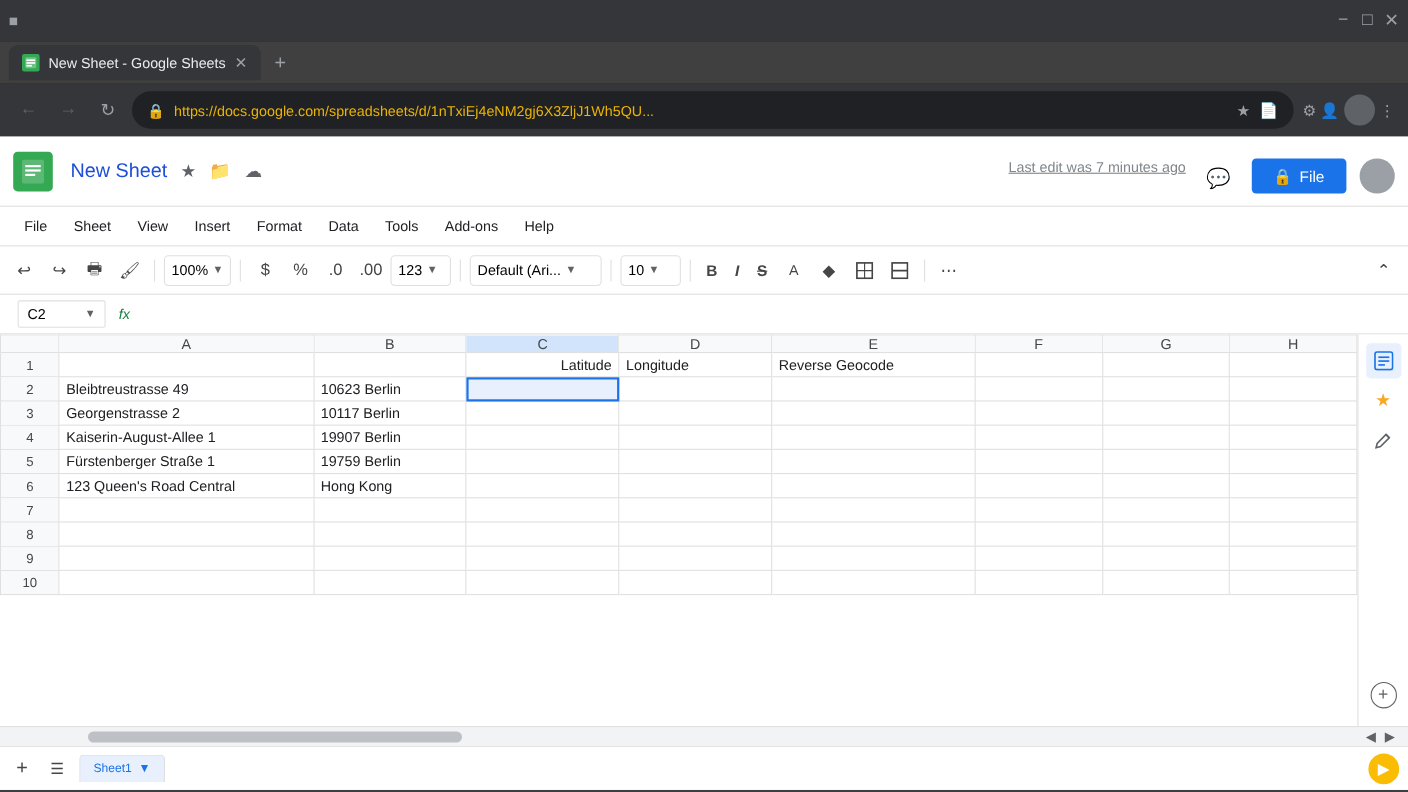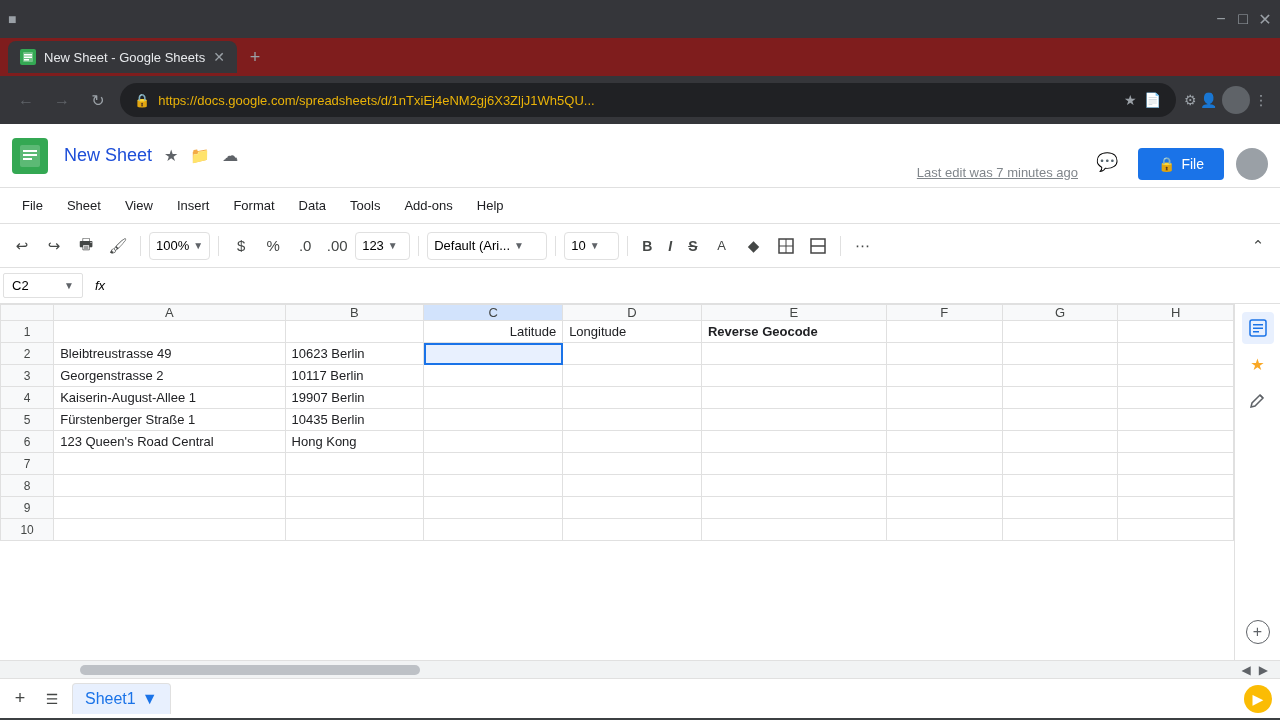--- a/index.html
+++ b/index.html
@@ -7,21 +7,21 @@
 
     
     .browser-chrome { background: #202124; width: 1280px; }
 
     
     .title-bar { display: flex; align-items: center; height: 38px; background: #35363a; padding: 0 8px; gap: 8px; }
     .window-controls { display: flex; gap: 8px; margin-left: auto; }
     .win-btn { width: 14px; height: 14px; background: none; border: none; color: #9aa0a6; font-size: 16px; cursor: pointer; display: flex; align-items: center; justify-content: center; }
 
     
-    .tab-bar { display: flex; align-items: center; height: 38px; background: #7f1d1d; padding: 0 8px; gap: 4px; }
+    .tab-bar { display: flex; align-items: center; height: 38px; background: #404040; padding: 0 8px; gap: 4px; }
     .browser-tab { display: flex; align-items: center; background: #35363a; border-radius: 8px 8px 0 0; padding: 0 12px; height: 32px; gap: 8px; min-width: 200px; color: #e8eaed; font-size: 13px; }
     .tab-favicon { width: 16px; height: 16px; background: #34a853; border-radius: 2px; display: flex; align-items: center; justify-content: center; color: white; font-size: 10px; font-weight: bold; }
     .tab-title { flex: 1; font-size: 13px; }
     .tab-close { cursor: pointer; color: #9aa0a6; font-size: 14px; }
     .new-tab-btn { width: 28px; height: 28px; border-radius: 50%; display: flex; align-items: center; justify-content: center; color: #9aa0a6; font-size: 18px; cursor: pointer; }
 
     
     .address-bar { display: flex; align-items: center; height: 48px; background: #35363a; padding: 0 12px; gap: 8px; }
     .nav-btn { width: 28px; height: 28px; display: flex; align-items: center; justify-content: center; color: #9aa0a6; cursor: pointer; border-radius: 50%; font-size: 16px; }
     .nav-btn.disabled { color: #5f6368; cursor: default; }
@@ -33,21 +33,21 @@
     .avatar { width: 28px; height: 28px; border-radius: 50%; background: #5f6368; display: flex; align-items: center; justify-content: center; color: white; font-size: 12px; }
 
     
     .sheets-app { background: white; width: 1280px; height: 594px; display: flex; flex-direction: column; }
 
     
     .app-header { display: flex; align-items: center; padding: 8px 12px; gap: 12px; height: 64px; border-bottom: 1px solid #e0e0e0; }
     .sheets-logo { width: 36px; height: 36px; background: #34a853; border-radius: 4px; display: flex; align-items: center; justify-content: center; color: white; font-size: 18px; font-weight: bold; margin-right: 4px; }
     .doc-title { font-size: 18px; color: #1d4ed8; font-weight: 400; }
     .header-actions { display: flex; gap: 8px; align-items: center; color: #5f6368; font-size: 18px; }
-    .header-right { margin-left: auto; display: flex; align-items: flex-end; gap: 12px; margin-top: 12px; }
+    .header-right { margin-left: auto; display: flex; align-items: flex-start; gap: 12px; margin-top: 12px; }
     .last-edit { color: #80868b; font-size: 13px; text-decoration: underline; cursor: pointer; }
     .comment-btn { width: 36px; height: 36px; display: flex; align-items: center; justify-content: center; color: #5f6368; cursor: pointer; border-radius: 50%; font-size: 18px; }
     .share-btn { background: #1a73e8; color: white; border: none; border-radius: 4px; padding: 8px 20px; font-size: 14px; cursor: pointer; display: flex; align-items: center; gap: 6px; font-weight: 500; }
     .share-icon { font-size: 14px; }
     .user-avatar { width: 32px; height: 32px; border-radius: 50%; background: #9aa0a6; cursor: pointer; }
 
     
     .menu-bar { display: flex; align-items: center; padding: 0 12px; height: 36px; gap: 4px; border-bottom: 1px solid #e0e0e0; }
     .menu-item { padding: 4px 10px; color: #202124; font-size: 13px; cursor: pointer; border-radius: 4px; }
 
@@ -57,40 +57,40 @@
     .toolbar-separator { width: 1px; height: 20px; background: #e0e0e0; margin: 0 4px; }
     .zoom-select { display: flex; align-items: center; border: 1px solid #e0e0e0; border-radius: 4px; padding: 2px 6px; font-size: 13px; cursor: pointer; gap: 4px; height: 28px; }
     .font-select { display: flex; align-items: center; border: 1px solid #e0e0e0; border-radius: 4px; padding: 2px 6px; font-size: 13px; cursor: pointer; gap: 4px; height: 28px; min-width: 120px; }
     .font-size-select { display: flex; align-items: center; border: 1px solid #e0e0e0; border-radius: 4px; padding: 2px 6px; font-size: 13px; cursor: pointer; gap: 4px; height: 28px; min-width: 55px; }
     .chevron { font-size: 10px; color: #5f6368; }
     .toolbar-text-btn { padding: 2px 6px; height: 28px; display: flex; align-items: center; font-size: 14px; cursor: pointer; border-radius: 4px; color: #444746; font-weight: bold; }
     .toolbar-text-btn.italic { font-style: italic; }
     .toolbar-text-btn.strikethrough { text-decoration: line-through; }
 
     
-    .formula-bar { display: flex; align-items: center; height: 36px; border-bottom: 1px solid #e0e0e0; padding: 0 3px; gap: 8px; }
+    .formula-bar { display: flex; align-items: center; height: 36px; border-bottom: 1px solid #e0e0e0; padding: 0 16px; gap: 8px; }
     .cell-ref { width: 80px; border: 1px solid #e0e0e0; border-radius: 2px; padding: 4px 8px; font-size: 13px; display: flex; align-items: center; justify-content: space-between; cursor: pointer; }
-    .formula-icon { color: #000000; font-size: 13px; font-style: italic; padding: 0 4px; }
+    .formula-icon { color: #15803d; font-size: 13px; font-style: italic; padding: 0 4px; }
     .formula-input { flex: 1; font-size: 13px; color: #202124; padding: 2px 4px; }
     .sheet-grid { flex: 1; overflow: auto; position: relative; }
 
     table.grid { border-collapse: collapse; width: 100%; }
     table.grid th, table.grid td { border: 1px solid #e0e0e0; font-size: 13px; }
     table.grid th { background: #f8f9fa; text-align: center; color: #444746; font-weight: 400; position: sticky; top: 0; z-index: 2; }
     table.grid th.row-header { position: sticky; left: 0; z-index: 3; width: 46px; min-width: 46px; }
     table.grid td.row-num { background: #f8f9fa; text-align: center; color: #444746; position: sticky; left: 0; z-index: 1; width: 46px; min-width: 46px; }
     table.grid td { padding: 2px 6px; color: #202124; height: 22px; min-width: 80px; }
 
     .selected-cell { background: #e8f0fe !important; outline: 2px solid #1a73e8; outline-offset: -2px; }
 
     
     .bottom-bar { display: flex; align-items: center; height: 40px; background: white; border-top: 1px solid #e0e0e0; padding: 0 8px; gap: 8px; }
     .add-sheet-btn { width: 24px; height: 24px; display: flex; align-items: center; justify-content: center; cursor: pointer; color: #444746; font-size: 18px; border-radius: 50%; }
     .sheet-list-btn { width: 24px; height: 24px; display: flex; align-items: center; justify-content: center; cursor: pointer; color: #444746; font-size: 14px; border-radius: 50%; }
-    .sheet-tab { display: flex; align-items: center; gap: 6px; padding: 6px 12px; border-radius: 4px 4px 0 0; border: 1px solid #e0e0e0; border-bottom: none; background: white; color: #202124; font-size: 16px; cursor: pointer; }
+    .sheet-tab { display: flex; align-items: center; gap: 6px; padding: 6px 12px; border-radius: 4px 4px 0 0; border: 1px solid #e0e0e0; border-bottom: none; background: white; color: #202124; font-size: 11px; cursor: pointer; }
     .sheet-tab.active { background: #e8f0fe; color: #1a73e8; font-weight: 500; }
     .panel-icon { width: 32px; height: 32px; display: flex; align-items: center; justify-content: center; border-radius: 4px; cursor: pointer; color: #5f6368; font-size: 16px; }
     .panel-icon.active { background: #e8f0fe; color: #1a73e8; }
     .panel-add { width: 24px; height: 24px; border-radius: 50%; border: 1px solid #5f6368; display: flex; align-items: center; justify-content: center; color: #5f6368; cursor: pointer; font-size: 16px; margin-top: auto; }
 
     
     .scroll-area { height: 18px; background: #f1f3f4; border-top: 1px solid #e0e0e0; display: flex; align-items: center; padding: 0 4px; position: relative; }
     .scroll-thumb { width: 340px; height: 10px; background: #bdc1c6; border-radius: 5px; position: absolute; left: 80px; }
   </style>
 </head>
@@ -276,21 +276,21 @@
             <th style="width:100px;">H</th>
           </tr>
         </thead>
         <tbody id="grid-body">
             <tr>
               <td class="row-num" style="text-align: center; color: rgb(68, 71, 70); background: rgb(248, 249, 250); font-size: 12px;">1</td>
               <td style="font-weight: 400;"></td>
               <td style="font-weight: 400;"></td>
               <td style="text-align: right; font-weight: 400;">Latitude</td>
               <td style="font-weight: 400;">Longitude</td>
-              <td style="font-weight: 700;">Reverse Geocode</td>
+              <td style="font-weight: 400;">Reverse Geocode</td>
               <td style="font-weight: 400;"></td>
               <td style="font-weight: 400;"></td>
               <td style="font-weight: 400;"></td>
             </tr>
             <tr>
               <td class="row-num" style="text-align: center; color: rgb(68, 71, 70); background: rgb(248, 249, 250); font-size: 12px;">2</td>
               <td>Bleibtreustrasse 49</td>
               <td>10623 Berlin</td>
               <td class="selected-cell" style="text-align: right;"></td>
               <td></td>
@@ -317,21 +317,21 @@
               <td style="text-align: right;"></td>
               <td></td>
               <td></td>
               <td></td>
               <td></td>
               <td></td>
             </tr>
             <tr>
               <td class="row-num" style="text-align: center; color: rgb(68, 71, 70); background: rgb(248, 249, 250); font-size: 12px;">5</td>
               <td>Fürstenberger Straße 1</td>
-              <td>10435 Berlin</td>
+              <td>19759 Berlin</td>
               <td style="text-align: right;"></td>
               <td></td>
               <td></td>
               <td></td>
               <td></td>
               <td></td>
             </tr>
             <tr>
               <td class="row-num" style="text-align: center; color: rgb(68, 71, 70); background: rgb(248, 249, 250); font-size: 12px;">6</td>
               <td>123 Queen's Road Central</td>

